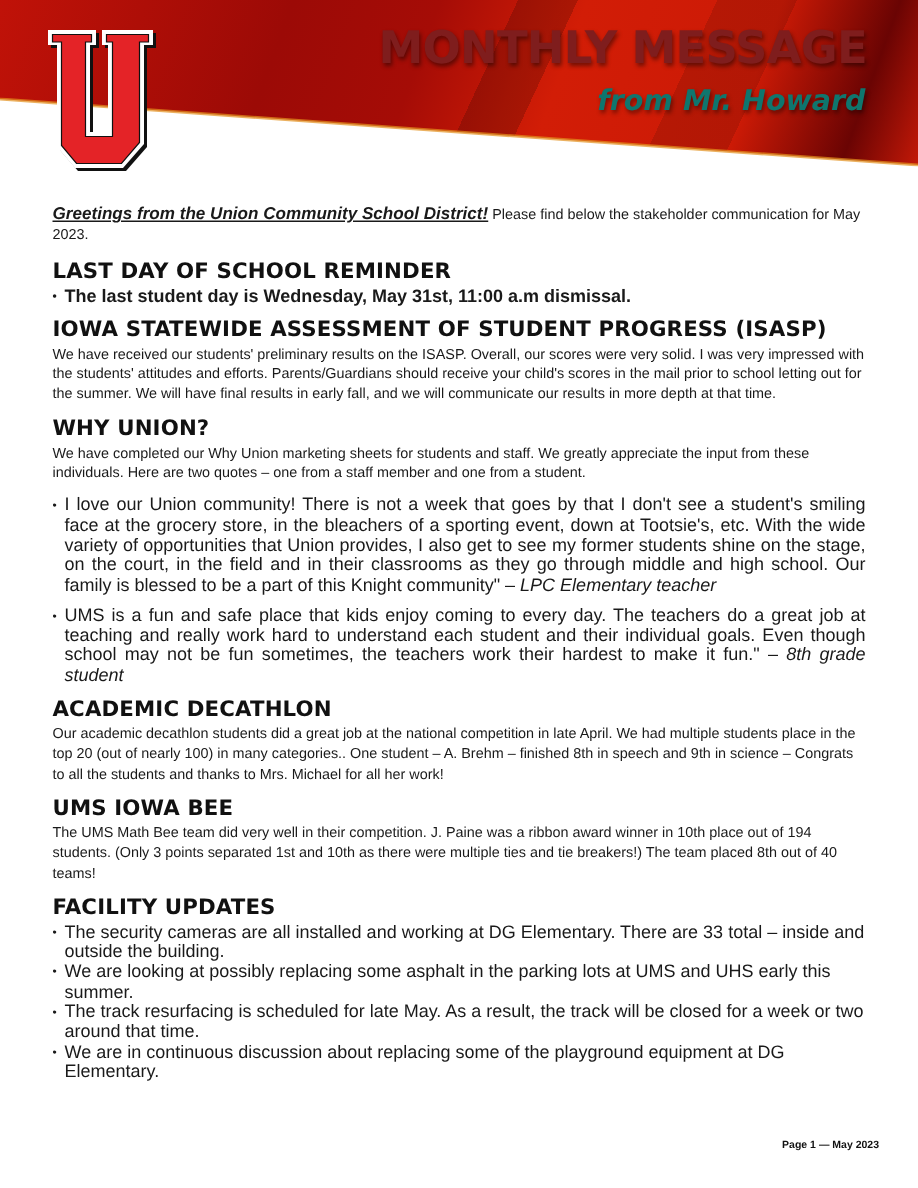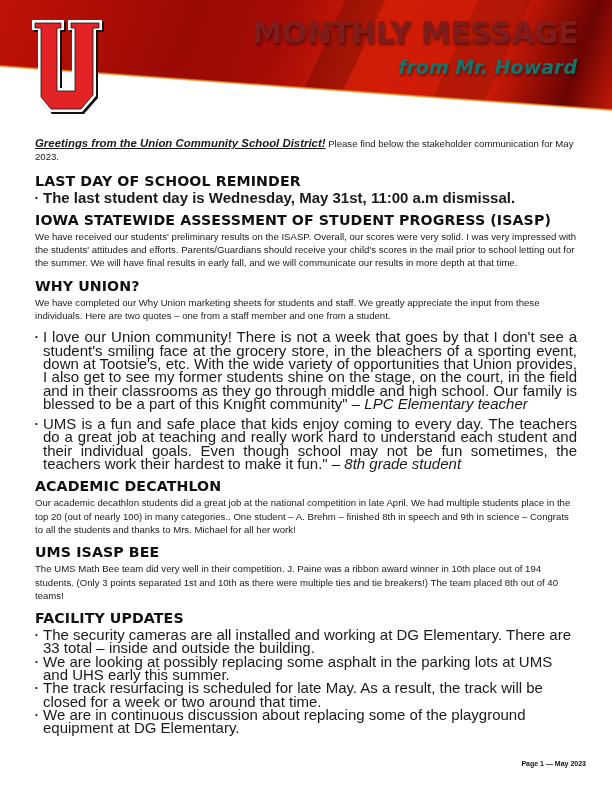--- a/index.html
+++ b/index.html
@@ -34,21 +34,21 @@
   }
   .content { position: absolute; left: 35px; top: 137px; width: 542px; }
   p { margin: 0; font-size: 9.6px; line-height: 13.3px; }
   .intro { margin-bottom: 8px; }
   .intro .lead { font-weight: bold; font-style: italic; font-size: 11.4px; text-decoration: underline; }
   h2 {
     margin: 0 0 1px 0; font-family: "DejaVu Sans", sans-serif; font-weight: bold;
     font-size: 14.2px; line-height: 18px; letter-spacing: 0.1px; color: #111;
   }
   ul { list-style: none; margin: 0; padding: 0; }
-  li { position: relative; padding-left: 8px; font-size: 15px; line-height: 13.3px; }
+  li { position: relative; padding-left: 8px; font-size: 12px; line-height: 13.3px; }
   li::before { content: "\2022"; position: absolute; left: 0; top: 0; font-size: 8px; }
   .bold-list li { font-weight: bold; }
   .quote-list { margin-top: 8px; }
   .quote-list li { text-align: justify; margin-bottom: 7px; }
   .attr { font-style: italic; }
   .section { margin-bottom: 7px; }
   .footer {
     position: absolute; right: 26px; top: 760px; font-size: 7px; font-weight: bold; color: #111;
   }
 </style>
@@ -91,21 +91,21 @@
       <li><span>UMS is a fun and safe place that kids enjoy coming to every day. The teachers do a great job at teaching and really work hard to understand each student and their individual goals. Even though school may not be fun sometimes, the teachers work their hardest to make it fun." – </span><span class="attr">8th grade student</span></li>
     </ul>
   </div>
 
   <div class="section">
     <h2>ACADEMIC DECATHLON</h2>
     <p>Our academic decathlon students did a great job at the national competition in late April. We had multiple students place in the top 20 (out of nearly 100) in many categories.. One student – A. Brehm – finished 8th in speech and 9th in science – Congrats to all the students and thanks to Mrs. Michael for all her work!</p>
   </div>
 
   <div class="section">
-    <h2>UMS ISASP BEE</h2>
+    <h2>UMS IOWA BEE</h2>
     <p>The UMS Math Bee team did very well in their competition. J. Paine was a ribbon award winner in 10th place out of 194 students. (Only 3 points separated 1st and 10th as there were multiple ties and tie breakers!) The team placed 8th out of 40 teams!</p>
   </div>
 
   <div class="section">
     <h2>FACILITY UPDATES</h2>
     <ul>
       <li>The security cameras are all installed and working at DG Elementary. There are 33 total – inside and outside the building.</li>
       <li>We are looking at possibly replacing some asphalt in the parking lots at UMS and UHS early this summer.</li>
       <li>The track resurfacing is scheduled for late May. As a result, the track will be closed for a week or two around that time.</li>
       <li>We are in continuous discussion about replacing some of the playground equipment at DG Elementary.</li>

